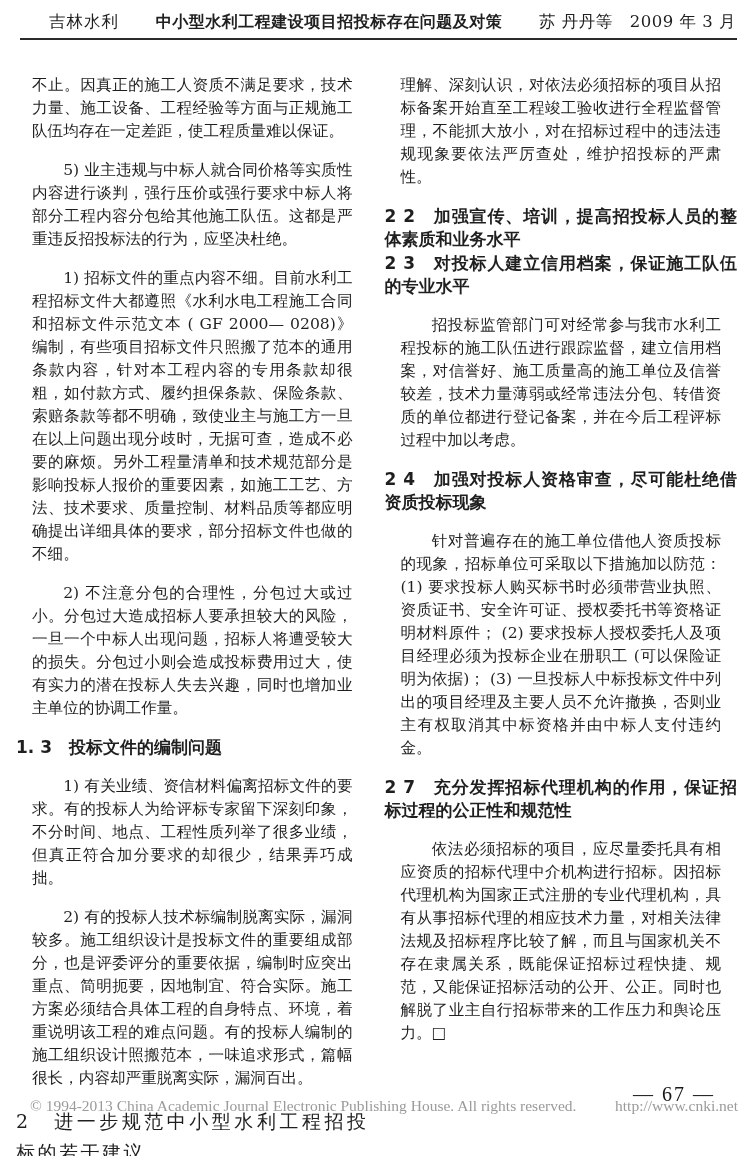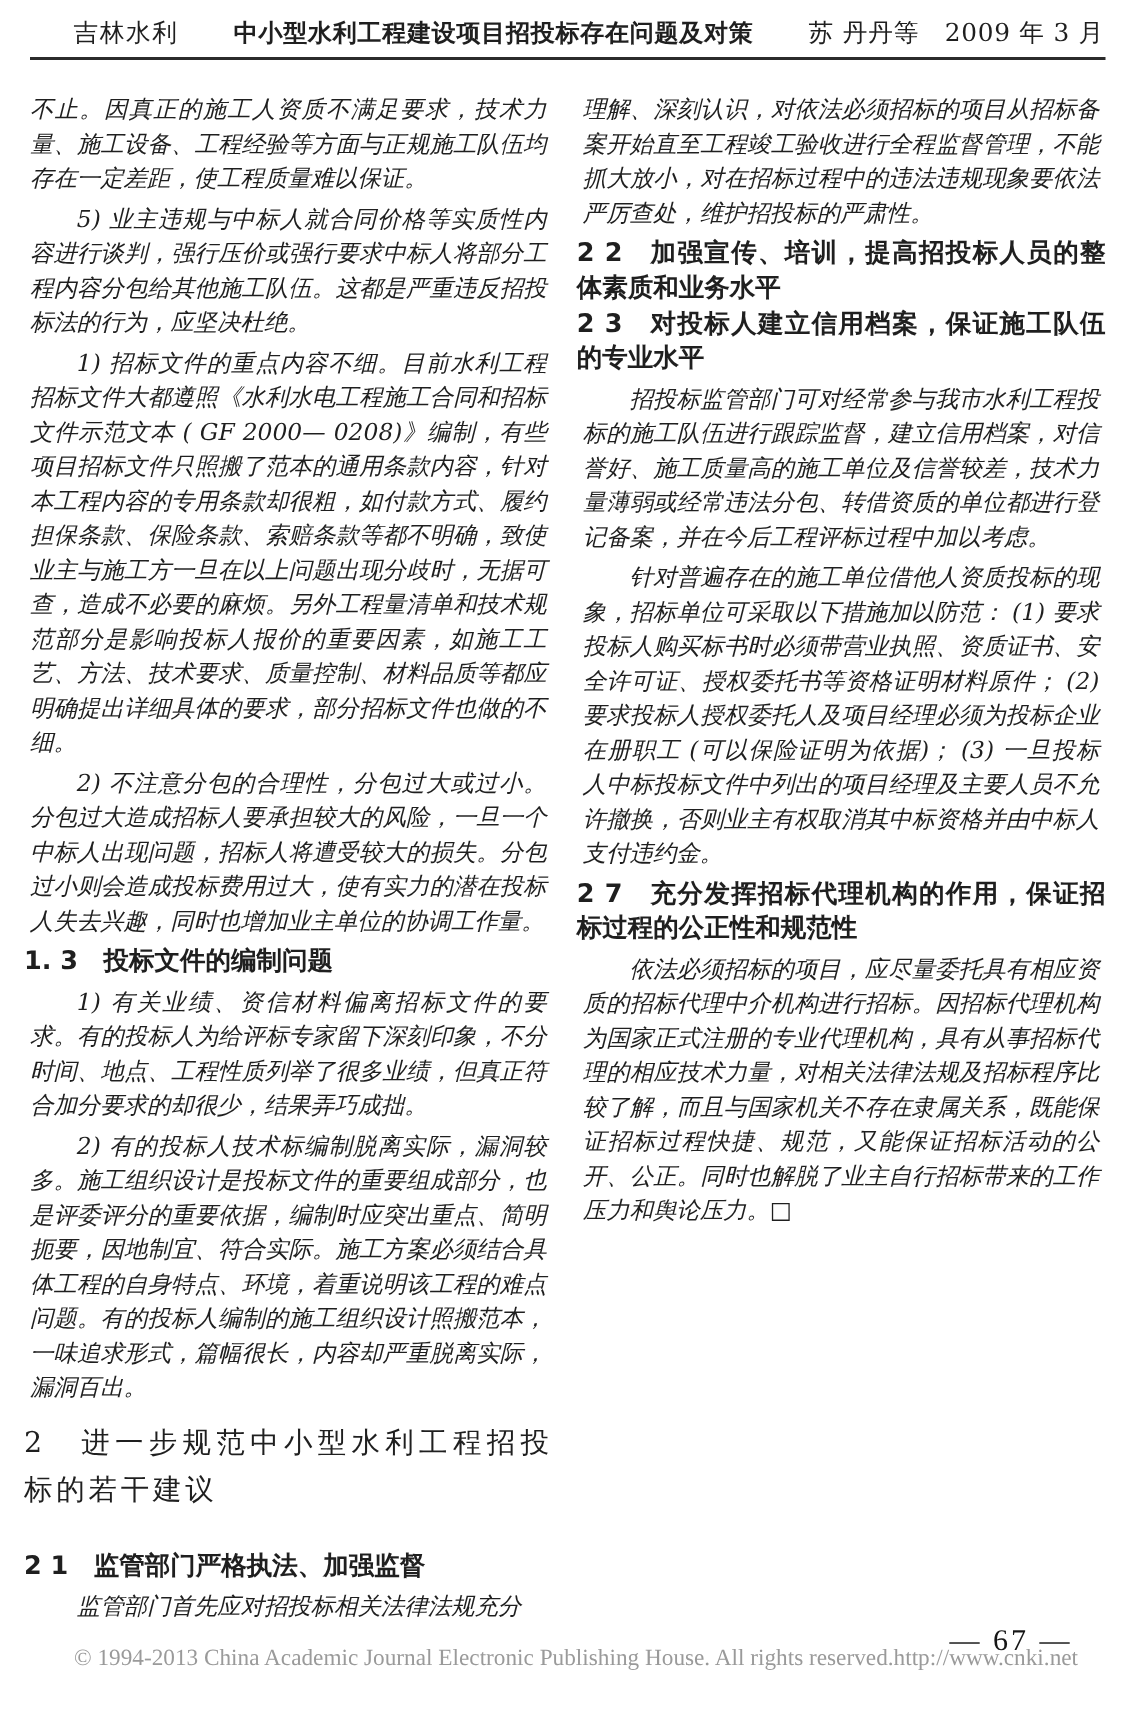--- a/index.html
+++ b/index.html
@@ -25,36 +25,36 @@
     position:absolute;top:38px;left:20px;right:13px;height:0;
     border-top:2px solid #2b2b2b;
   }
 
   
   .columns{
     position:absolute;top:58px;left:16px;right:13px;bottom:70px;
     display:flex;gap:16px;
   }
   .col{flex:1;min-width:0;font-size:15.6px;line-height:23px;text-align:justify;}
-  .col .p{margin:4px;font-style:italic;}
+  .col .p{margin:16px;}
   .col .p.indent{text-indent:2em;}
   .col .h3{
     font-family:"DejaVu Sans","Liberation Sans",sans-serif;
     font-weight:bold;font-size:17px;line-height:23px;margin:1px 0;
     text-align:justify;
   }
   .col .h2{
     font-size:19px;line-height:31px;letter-spacing:2.5px;
     margin:10px 0 24px;font-weight:normal;text-align:justify;
   }
 
   
   .footer{
     position:absolute;left:30px;right:12px;top:1097px;
-    display:flex;justify-content:center;align-items:baseline;
+    display:flex;justify-content:space-between;align-items:baseline;
     font-family:"Liberation Serif","DejaVu Serif",serif;
     font-size:15.5px;color:#9a9a9a;white-space:nowrap;
   }
   .page-number{
     position:absolute;top:1083px;left:633px;z-index:2;
     font-family:"Liberation Serif","DejaVu Serif",serif;
     font-size:20px;color:#161616;letter-spacing:2px;white-space:nowrap;text-align:center;
   }
 </style>
 </head>
@@ -80,20 +80,21 @@
         <p class="p indent">2) 有的投标人技术标编制脱离实际，漏洞较多。施工组织设计是投标文件的重要组成部分，也是评委评分的重要依据，编制时应突出重点、简明扼要，因地制宜、符合实际。施工方案必须结合具体工程的自身特点、环境，着重说明该工程的难点问题。有的投标人编制的施工组织设计照搬范本，一味追求形式，篇幅很长，内容却严重脱离实际，漏洞百出。</p>
         <div class="h2">2　进一步规范中小型水利工程招投标的若干建议</div>
         <div class="h3">2 1　监管部门严格执法、加强监督</div>
         <p class="p indent">监管部门首先应对招投标相关法律法规充分</p>
       </div>
     <div class="col" id="col-right">
         <p class="p">理解、深刻认识，对依法必须招标的项目从招标备案开始直至工程竣工验收进行全程监督管理，不能抓大放小，对在招标过程中的违法违规现象要依法严厉查处，维护招投标的严肃性。</p>
         <div class="h3">2 2　加强宣传、培训，提高招投标人员的整体素质和业务水平</div>
         <div class="h3">2 3　对投标人建立信用档案，保证施工队伍的专业水平</div>
         <p class="p indent">招投标监管部门可对经常参与我市水利工程投标的施工队伍进行跟踪监督，建立信用档案，对信誉好、施工质量高的施工单位及信誉较差，技术力量薄弱或经常违法分包、转借资质的单位都进行登记备案，并在今后工程评标过程中加以考虑。</p>
+        <div class="h3">2 4　加强对投标人资格审查，尽可能杜绝借资质投标现象</div>
         <p class="p indent">针对普遍存在的施工单位借他人资质投标的现象，招标单位可采取以下措施加以防范： (1) 要求投标人购买标书时必须带营业执照、资质证书、安全许可证、授权委托书等资格证明材料原件； (2) 要求投标人授权委托人及项目经理必须为投标企业在册职工 (可以保险证明为依据)； (3) 一旦投标人中标投标文件中列出的项目经理及主要人员不允许撤换，否则业主有权取消其中标资格并由中标人支付违约金。</p>
         <div class="h3">2 7　充分发挥招标代理机构的作用，保证招标过程的公正性和规范性</div>
         <p class="p indent">依法必须招标的项目，应尽量委托具有相应资质的招标代理中介机构进行招标。因招标代理机构为国家正式注册的专业代理机构，具有从事招标代理的相应技术力量，对相关法律法规及招标程序比较了解，而且与国家机关不存在隶属关系，既能保证招标过程快捷、规范，又能保证招标活动的公开、公正。同时也解脱了业主自行招标带来的工作压力和舆论压力。□</p>
       </div>
   </div>
 
   <div class="footer">
     <span>© 1994-2013 China Academic Journal Electronic Publishing House. All rights reserved.</span>
     <span>http://www.cnki.net</span>
   </div>

